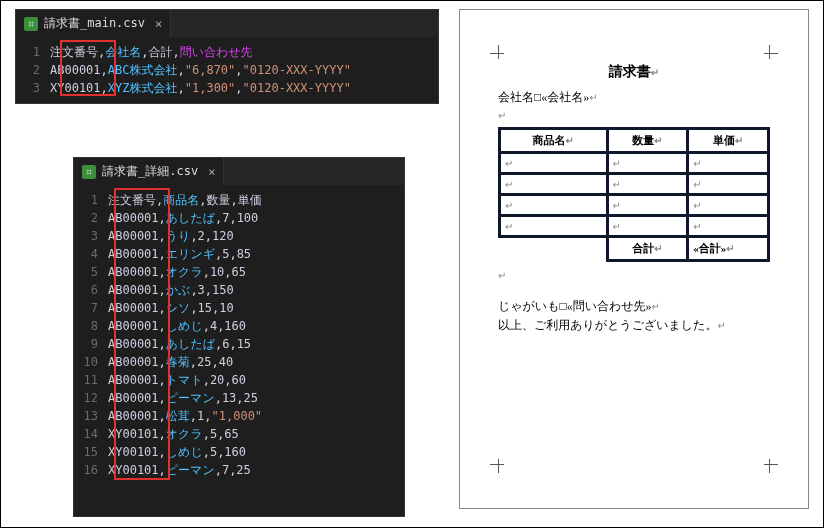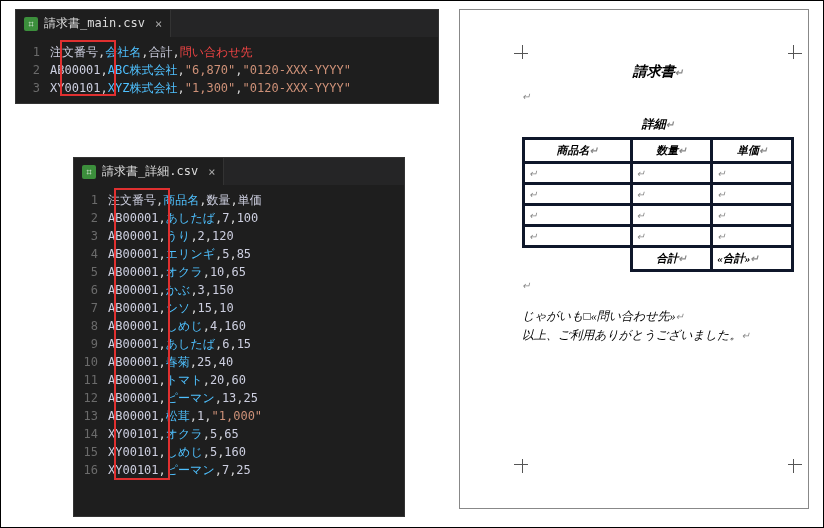--- a/index.html
+++ b/index.html
@@ -78,22 +78,21 @@
 
   
   .doc-wrap {
     position: absolute;
     right: 14px; top: 8px;
     width: 350px; height: 500px;
     border: 1px solid #888;
     background: #fff;
     display: flex;
     align-items: center;
-    justify-content: flex-end;
-    font-style: italic;
+    justify-content: center;
   }
   .doc-page {
     width: 300px; height: 440px;
     position: relative;
     padding: 24px 14px 14px 14px;
     font-family: "MS Mincho","Meiryo",serif;
     color: #000;
     font-size: 12px;
   }
   .crop { position:absolute; width:20px; height:20px; }
@@ -127,21 +126,21 @@
 
 <div class="editor top">
   <div class="tabbar">
     <div class="tab">
       <span class="icon">⌗</span>
       <span>請求書_main.csv</span>
       <span class="close">×</span>
     </div>
   </div>
   <div class="code" id="code-top">
-      <div class="row"><span class="gutter">1</span><span class="col0">注文番号</span><span class="comma">,</span><span class="col1">会社名</span><span class="comma">,</span><span class="col2">合計</span><span class="comma">,</span><span style="color: #ef4444;">問い合わせ先</span></div>
+      <div class="row"><span class="gutter">1</span><span class="col0">注文番号</span><span class="comma">,</span><span class="col1">会社名</span><span class="comma">,</span><span class="col2">合計</span><span class="comma">,</span><span style="color: #d946ef;">問い合わせ先</span></div>
       <div class="row"><span class="gutter">2</span><span class="col0">AB00001</span><span class="comma">,</span><span class="col1">ABC株式会社</span><span class="comma">,</span><span class="col3">"6,870"</span><span class="comma">,</span><span class="col3">"0120-XXX-YYYY"</span></div>
       <div class="row"><span class="gutter">3</span><span class="col0">XY00101</span><span class="comma">,</span><span class="col1">XYZ株式会社</span><span class="comma">,</span><span class="col3">"1,300"</span><span class="comma">,</span><span class="col3">"0120-XXX-YYYY"</span></div>
     </div>
   <div class="hl-box"></div>
 </div>
 
 <div class="editor bottom">
   <div class="tabbar">
     <div class="tab">
       <span class="icon">⌗</span>
@@ -173,25 +172,25 @@
 <div class="doc-wrap">
   <div class="doc-page">
     <div class="crop tl"></div>
     <div class="crop tr"></div>
     <div class="crop bl"></div>
     <div class="crop br"></div>
 
     <div class="doc-title">
       <span>請求書</span><span class="marker">↵</span>
     </div>
+    <div class="doc-line">
+      <span>会社名□</span><span class="field">«会社名»</span><span class="marker">↵</span>
+    </div>
     <div class="doc-line"><span class="marker">↵</span></div>
 
-    <div class="doc-sub">
-      <span>詳細</span><span class="marker">↵</span>
-    </div>
 
     <table class="doc-table">
       <tbody>
           <tr>
         <th style="width:40%"><span>商品名</span><span class="marker">↵</span></th>
         <th style="width:30%"><span>数量</span><span class="marker">↵</span></th>
         <th style="width:30%"><span>単価</span><span class="marker">↵</span></th>
       </tr>
       <tr>
             <td><span class="marker">↵</span></td>

